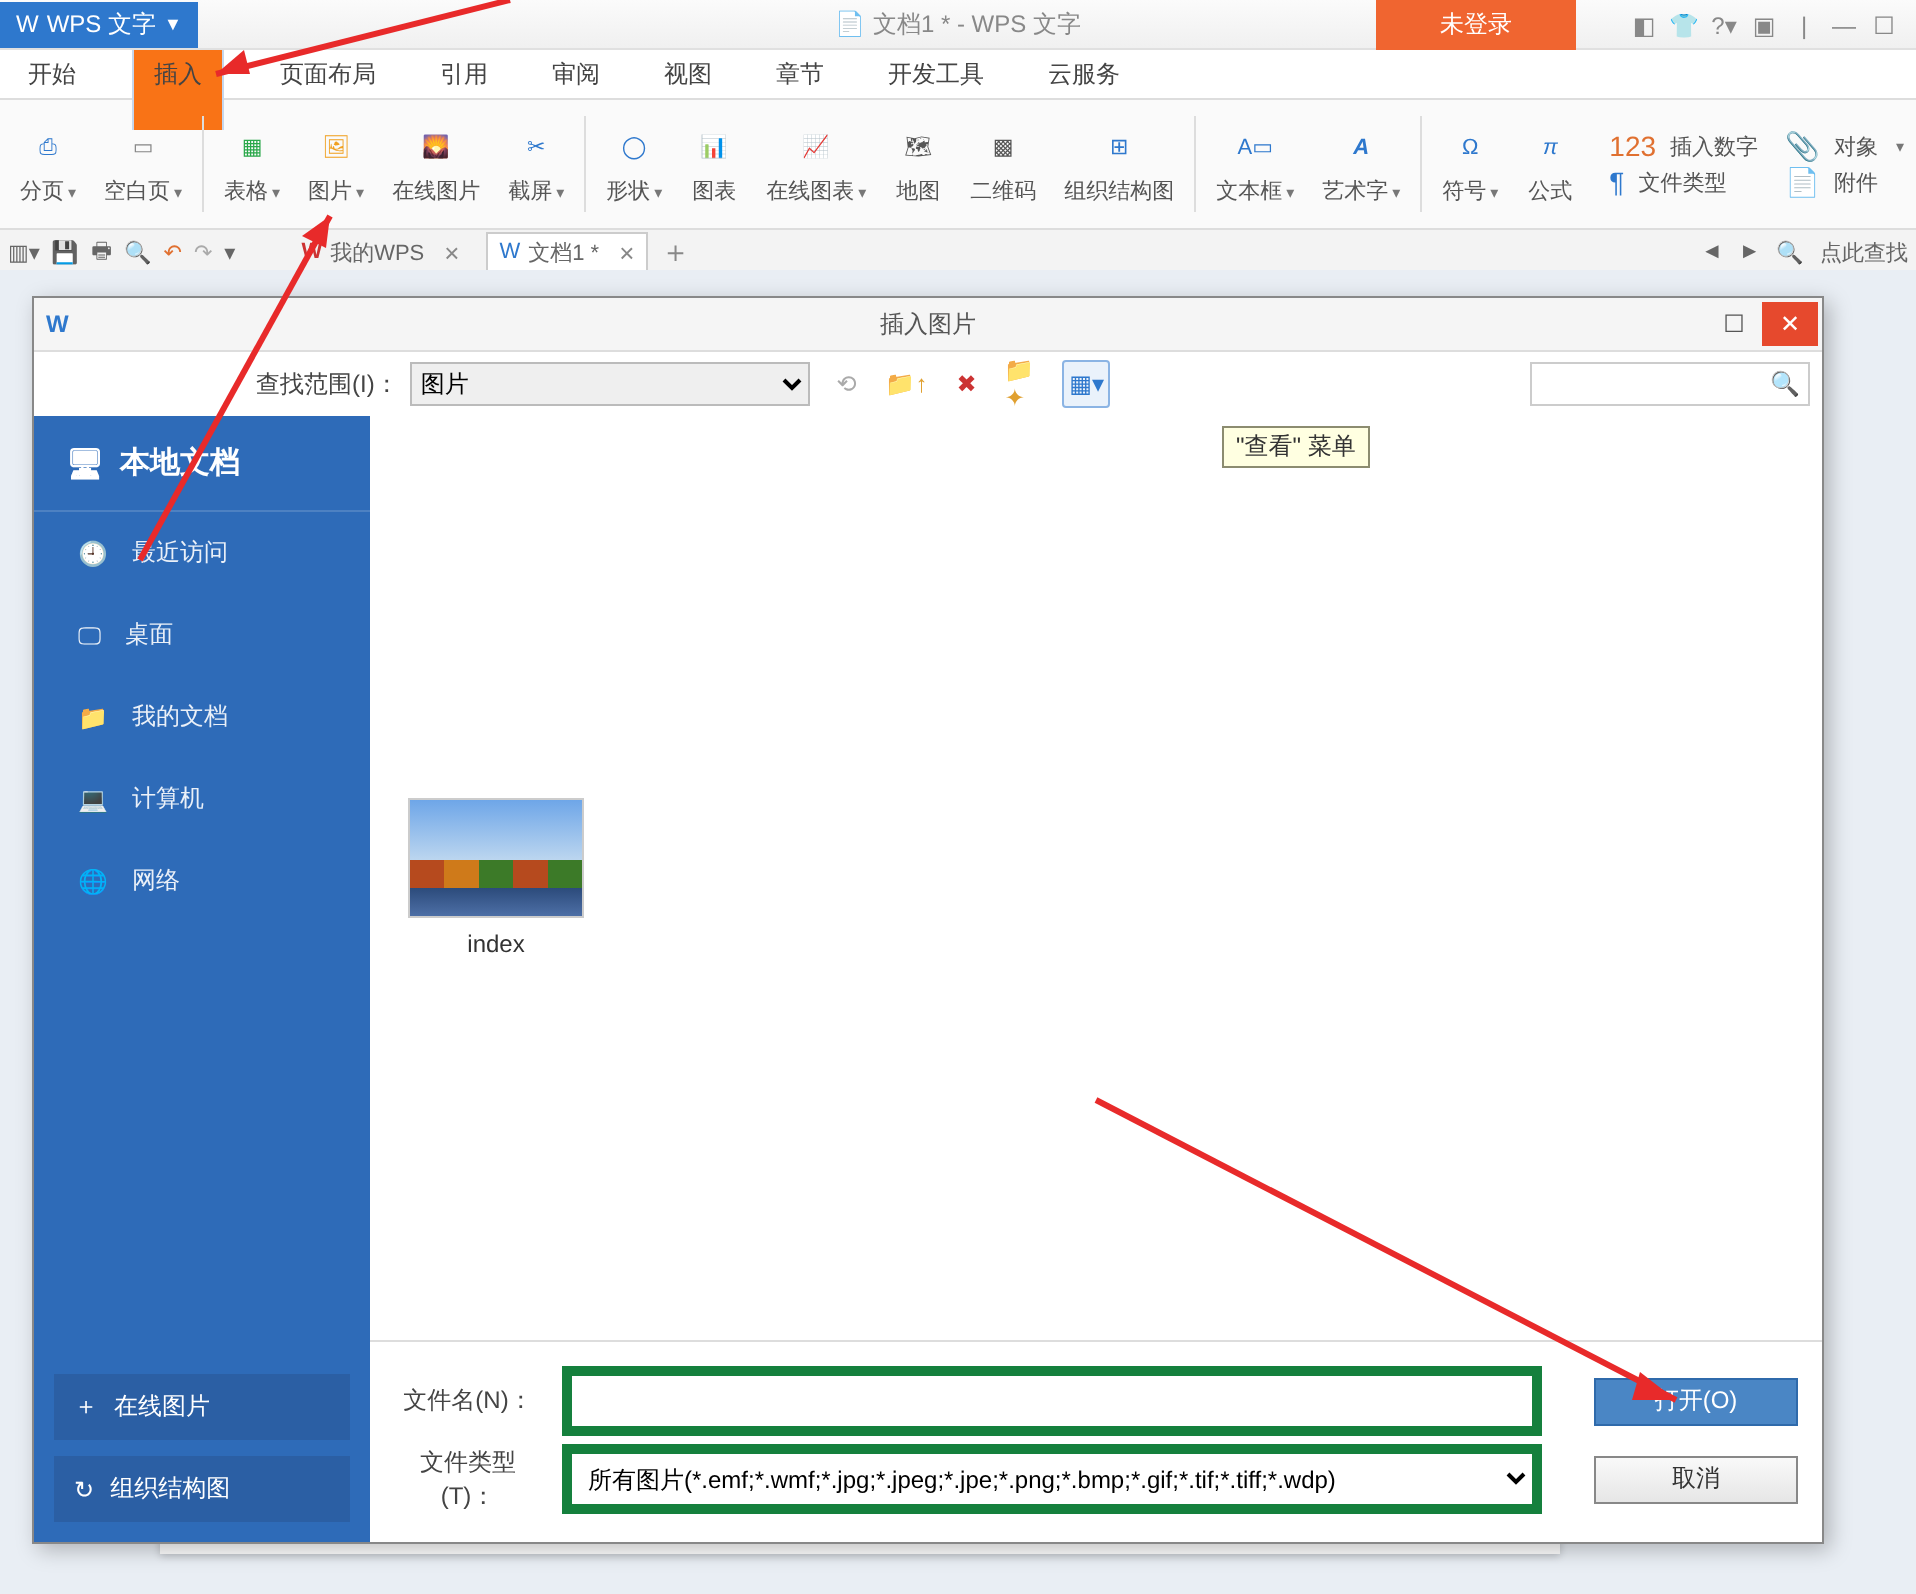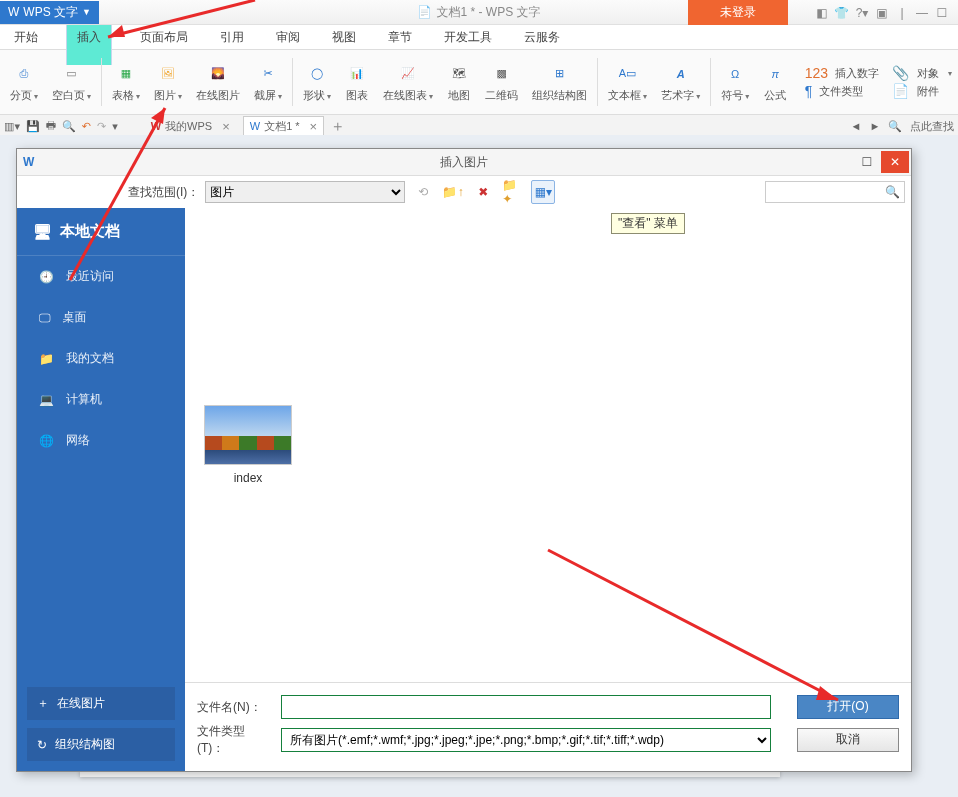--- a/index.html
+++ b/index.html
@@ -5,21 +5,21 @@
   html,body{margin:0;padding:0;font-family:"Microsoft YaHei",Arial,sans-serif;font-size:12px;color:#333;background:#fff;width:958px;height:797px;overflow:hidden;position:relative}
   .titlebar{height:24px;background:linear-gradient(#fbfbfb,#f0f0f0);display:flex;align-items:center;position:relative;border-bottom:1px solid #e0e0e0}
   .title-app{background:#2e78cd;color:#fff;padding:3px 8px;font-size:12px;display:flex;align-items:center;gap:4px}
   .title-app .caret{font-size:9px}
   .title-center{position:absolute;left:50%;transform:translateX(-50%);color:#888;font-size:12px;display:flex;align-items:center;gap:4px}
   .title-right{position:absolute;right:6px;top:0;display:flex;align-items:center}
   .btn-login{background:#f06530;color:#fff;padding:4px 32px;font-size:12px;margin-right:24px}
   .win-icon{width:20px;height:20px;display:inline-flex;align-items:center;justify-content:center;color:#888;cursor:pointer}
   .menubar{height:24px;display:flex;align-items:center;padding:0 10px;gap:24px;border-bottom:1px solid #ddd}
   .menubar span{color:#444;cursor:pointer;padding:2px 4px}
-  .menubar .active{border:1px solid #c6d6ec;background:#5eead4;border-bottom:none;padding:19px 10px;border-radius:2px 2px 0 0}
+  .menubar .active{border:1px solid #c6d6ec;background:#f97316;border-bottom:none;padding:19px 10px;border-radius:2px 2px 0 0}
   .ribbon{height:64px;background:#fafafa;border-bottom:1px solid #ddd;display:flex;align-items:center;padding:0 4px;gap:2px;overflow:hidden}
   .ribbon-group{display:flex;flex-direction:column;align-items:center;justify-content:center;padding:0 6px;cursor:pointer;color:#555;font-size:11px;height:56px}
   .ribbon-group .ico{width:24px;height:24px;margin-bottom:2px;display:inline-flex;align-items:center;justify-content:center}
   .ribbon-divider{width:1px;height:48px;background:#ddd;margin:0 2px}
   .ribbon-right{margin-left:auto;display:flex;flex-direction:column;gap:2px;font-size:11px;color:#555;padding-right:2px}
   .ribbon-right div{display:flex;align-items:center;gap:7px;cursor:pointer}
   .qat{height:22px;background:#f3f3f3;border-bottom:1px solid #ddd;display:flex;align-items:center;padding:0 4px;gap:6px;font-size:11px;color:#666}
   .qat .tab{display:flex;align-items:center;gap:4px;padding:2px 6px;border:1px solid transparent;cursor:pointer}
   .qat .tab.active{background:#fff;border:1px solid #ccc;border-bottom-color:#fff}
   .qat .close-x{color:#888;margin-left:6px;font-size:13px}
@@ -48,23 +48,23 @@
   .sb-btn{background:#2b5fa4;padding:8px 10px;margin-top:8px;display:flex;align-items:center;gap:8px;cursor:pointer;font-size:12px}
   .content{flex:1;display:flex;flex-direction:column;min-width:0}
   .file-area{flex:1;padding:18px;display:flex;align-items:center;gap:20px;overflow:auto}
   .file-item{width:90px;text-align:center;font-size:12px;cursor:pointer}
   .thumb{width:86px;height:58px;border:1px solid #ccc;margin:0 auto 6px}
   .thumb .sky{height:30px;background:linear-gradient(#6ea6e8,#bcd6ef)}
   .thumb .trees{height:14px;background:linear-gradient(90deg,#b64a1e 0 20%,#cf7a1a 20% 40%,#3c7a28 40% 60%,#b64a1e 60% 80%,#3c7a28 80% 100%)}
   .thumb .water{height:14px;background:linear-gradient(#2c4b7b,#4d6fa6)}
   .bottom-bar{border-top:1px solid #ddd;padding:8px 12px 10px}
   .row{display:flex;align-items:center;gap:10px;margin:4px 0}
-  .row label{width:74px;text-align:left;color:#444}
+  .row label{width:74px;text-align:center;color:#444}
   .row .combo{flex:1}
-  .row select,.row input.combo{height:24px;border:1px solid #15803d;font-size:12px;width:100%;box-sizing:border-box;padding:0 4px;background:#fff}
+  .row select,.row input.combo{height:35px;border:5px solid #15803d;font-size:12px;width:100%;box-sizing:border-box;padding:0 4px;background:#fff}
   .btn{width:100px;height:22px;border:1px solid #888;background:linear-gradient(#f9f9f9,#e6e6e6);text-align:center;line-height:20px;cursor:pointer;font-size:12px}
   .btn.primary{background:#4a86c5;color:#fff;border-color:#2f6aab}
   .tooltip{position:absolute;top:37px;left:594px;background:#ffffe1;border:1px solid #8c8c70;padding:1px 6px;font-size:12px;color:#333;z-index:5}
 
   
   .arrow{position:absolute;pointer-events:none;z-index:100}
   svg.arrow line{stroke:#e82a2a;stroke-width:3}
   svg.arrow polygon{fill:#e82a2a}
 
   .mini-ico{font-size:14px}

